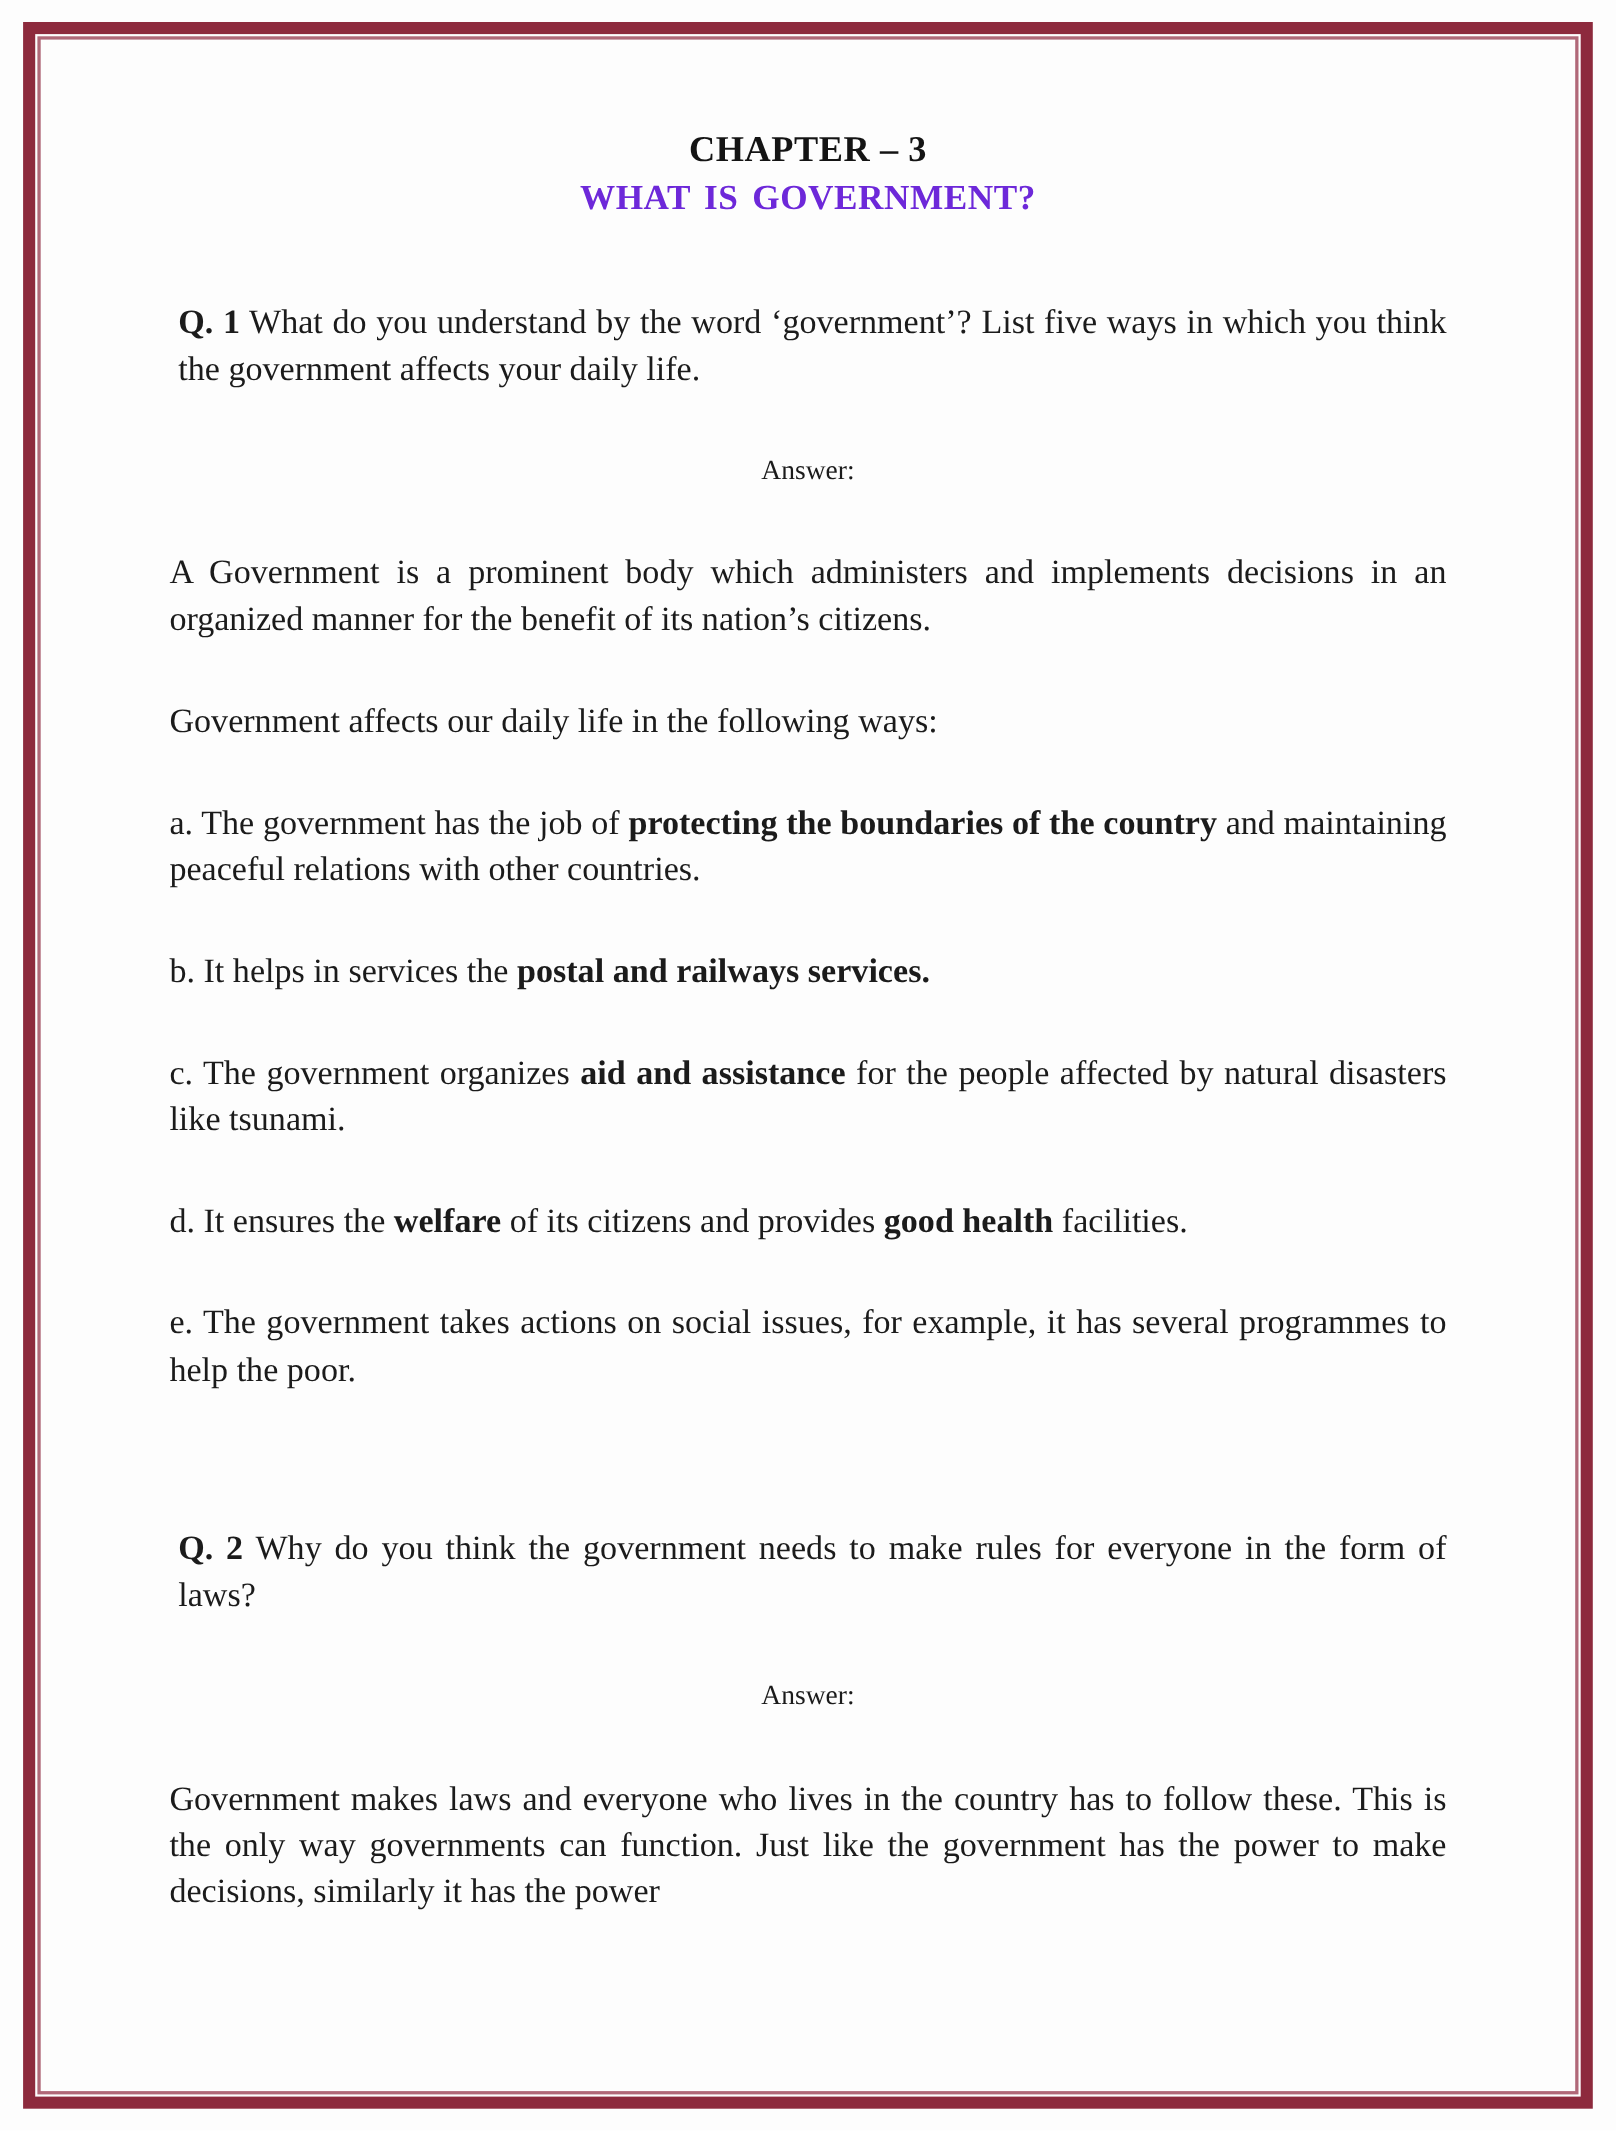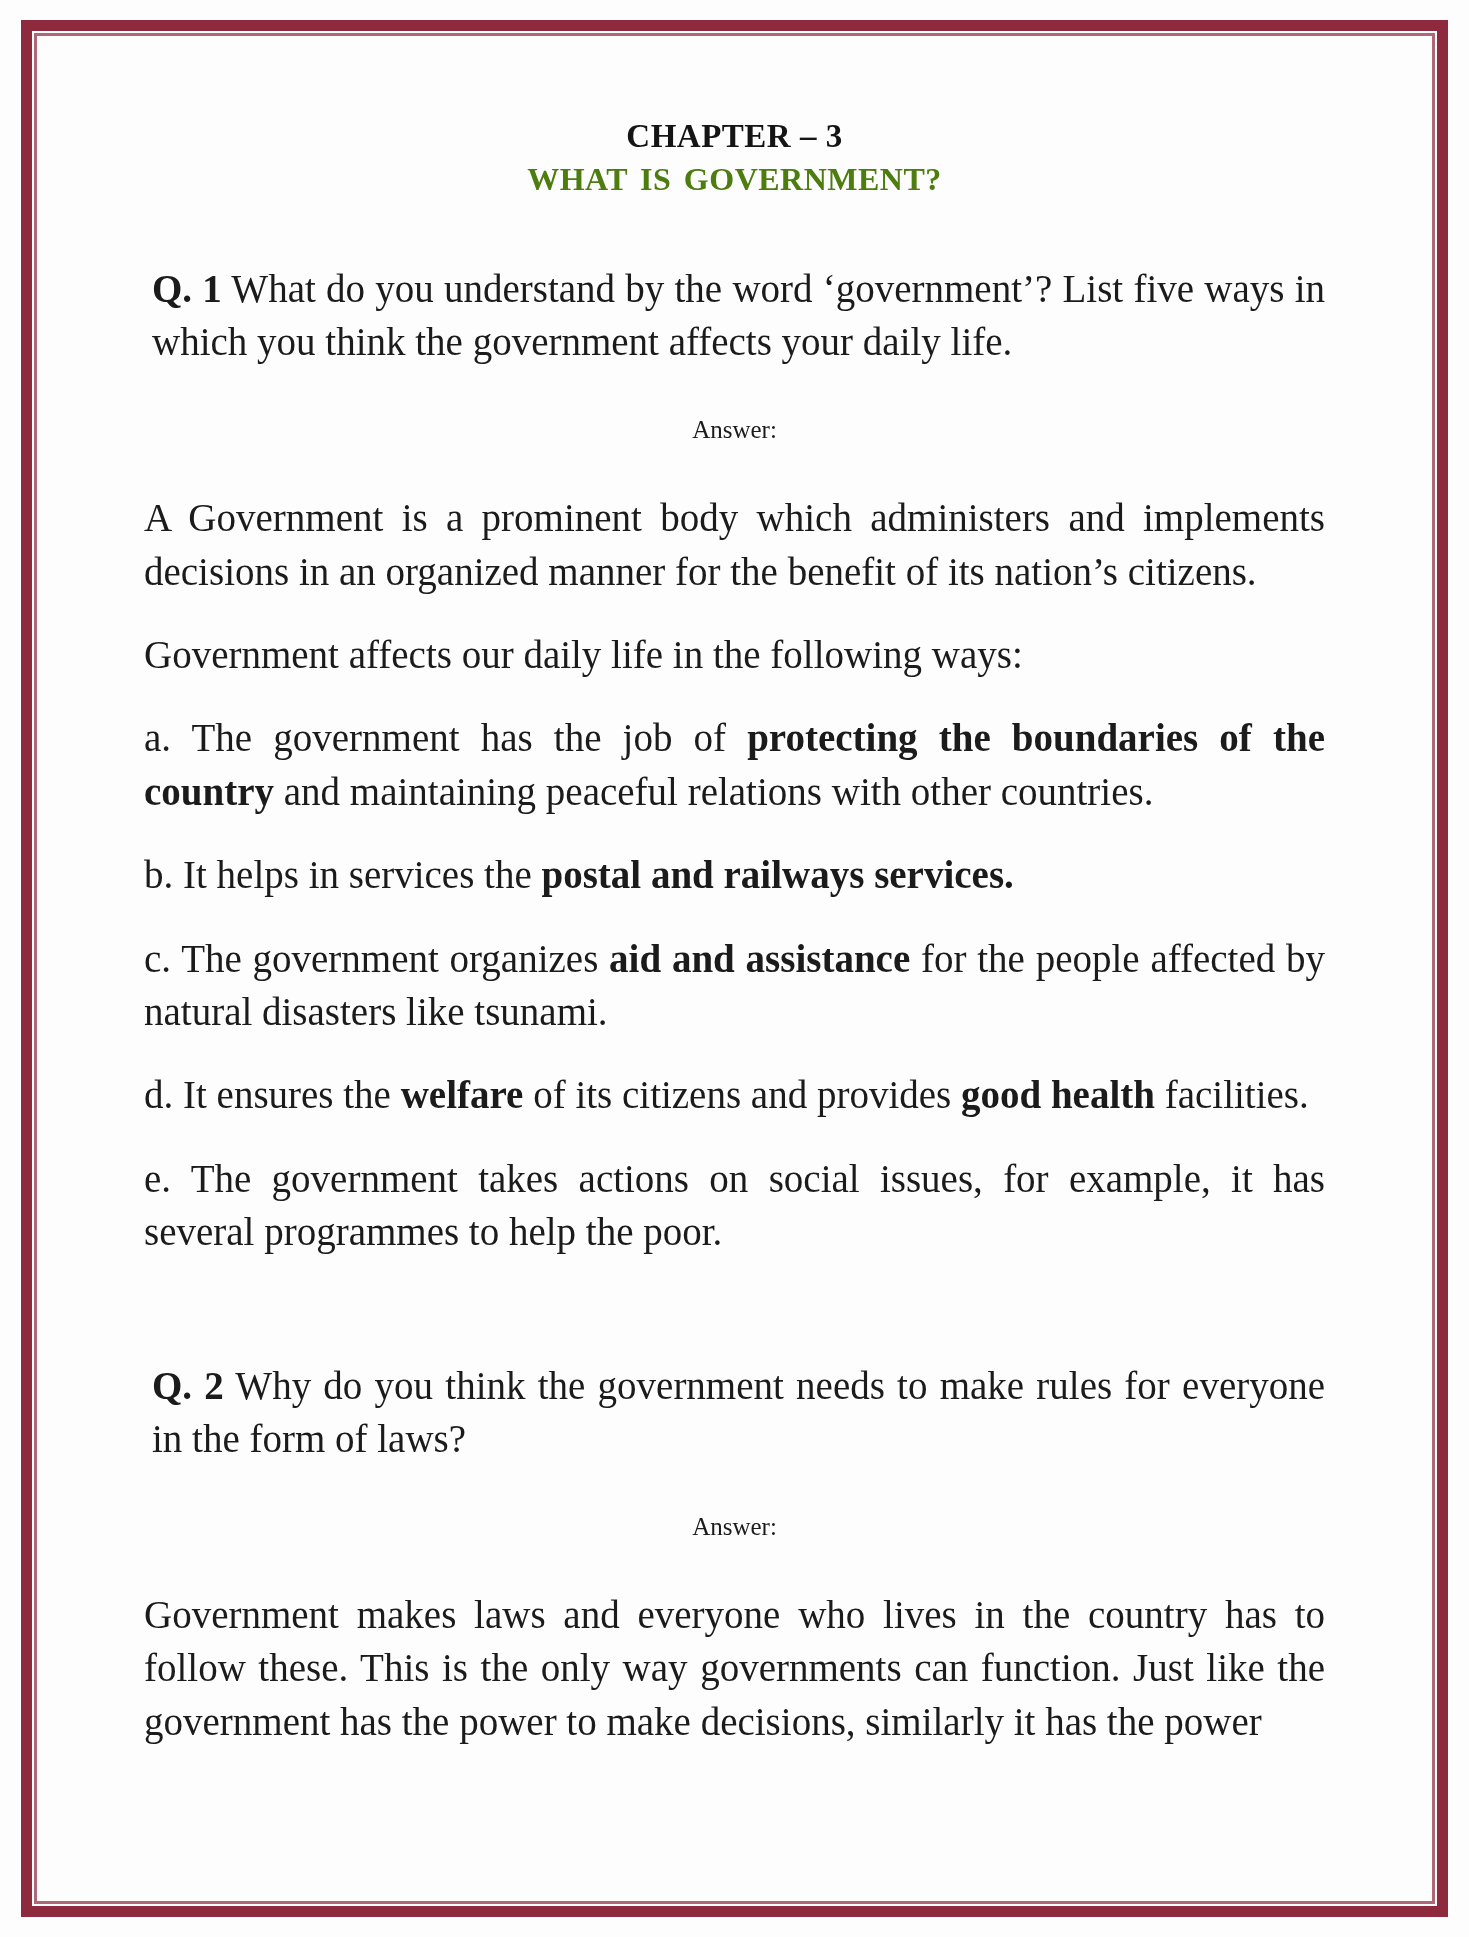--- a/index.html
+++ b/index.html
@@ -57,31 +57,31 @@
     letter-spacing: 0.5px;
     color: #141414;
     margin: 0 0 6px 0;
   }
 
   .doc-subtitle {
     text-align: center;
     font-weight: bold;
     font-size: 32px;
     letter-spacing: 0.5px;
-    color: #4d7c0f;
+    color: #6d28d9;
     margin: 0 0 0 0;
     word-spacing: 4px;
   }
 
   .block {
-    font-size: 39px;
+    font-size: 31px;
     line-height: 1.37;
     text-align: justify;
     text-justify: inter-word;
-    margin: 2px;
+    margin: 12px;
   }
 
   .gap-lg { height: 62px; }
   .gap-md { height: 26px; }
   .gap-section { height: 96px; }
 
   .qlabel {
     font-weight: bold;
   }
 

